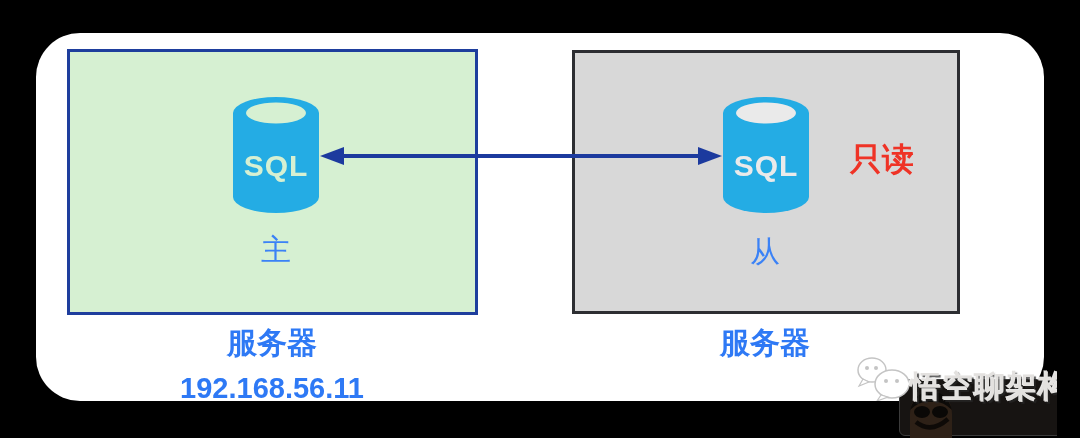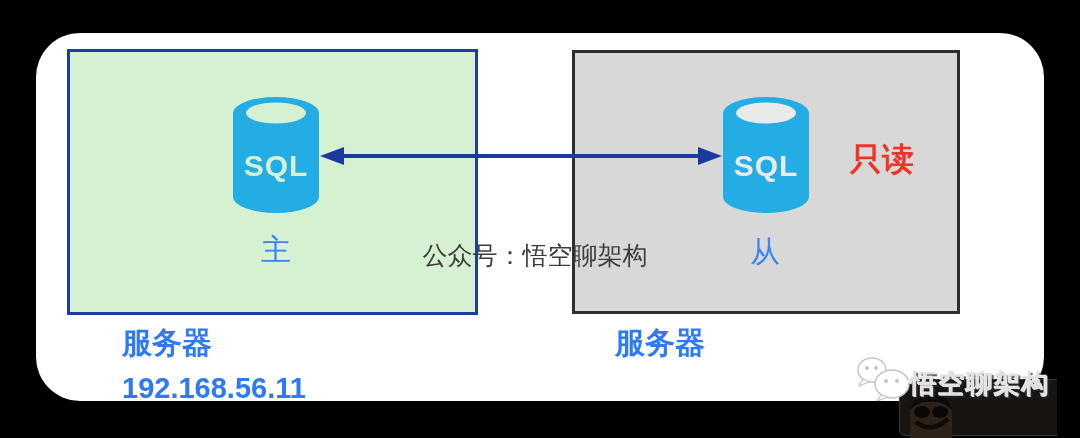--- a/index.html
+++ b/index.html
@@ -28,29 +28,29 @@
   .arrow-svg{position:absolute;left:318px;top:142px;width:406px;height:28px;}
   .arrow-line{stroke:var(--arrow_navy);stroke-width:4;}
   .arrow-head{fill:var(--arrow_navy);}
   .role-label{position:absolute;width:60px;text-align:center;font-size:30px;font-weight:500;color:var(--role_blue);}
   .role-master{left:246px;top:230px;}
   .role-slave{left:735px;top:232px;}
   .readonly-label{position:absolute;left:850px;top:138px;width:80px;font-size:32px;font-weight:700;color:var(--readonly_red);}
   .caption{position:absolute;width:420px;text-align:center;color:var(--caption_gray);font-size:25px;}
   .caption-1{left:325px;top:239px;}
   .caption-2{left:327px;top:272px;}
-  .server-block{position:absolute;width:300px;text-align:left;color:var(--server_blue);font-weight:700;}
+  .server-block{position:absolute;width:300px;text-align:center;color:var(--server_blue);font-weight:700;}
   .server-master{left:122px;top:327px;}
   .server-slave{left:615px;top:327px;}
   .server-name{font-size:30px;line-height:32px;}
   .server-ip{font-size:29px;line-height:34px;margin-top:12px;}
   .wm-rect{position:absolute;left:899px;top:379px;width:172px;height:57px;background:#171412;border:1px solid #3b3b3b;border-radius:6px;}
   .wm-avatar{position:absolute;left:902px;top:388px;width:58px;height:50px;}
   .wm-bubbles{position:absolute;left:856px;top:357px;width:56px;height:44px;}
-  .wm-text{position:absolute;left:910px;top:366px;width:160px;font-size:27px;font-weight:700;letter-spacing:1px;
+  .wm-text{position:absolute;left:910px;top:366px;width:160px;font-size:31px;font-weight:700;letter-spacing:1px;
     color:#e3e1df;text-shadow:-1px -1px 0 rgba(255,255,255,.9),2px 2px 1px rgba(40,40,40,.75);}
 </style>
 </head>
 <body>
 
 <div class="stage">
   <div class="card"></div>
 
   <div class="box box-master"></div>
 
@@ -72,21 +72,20 @@
     <line class="arrow-line" x1="18" y1="14" x2="388" y2="14"></line>
     <polygon class="arrow-head" points="2,14 26,5 26,23"></polygon>
     <polygon class="arrow-head" points="404,14 380,5 380,23"></polygon>
   </svg>
 
   <div class="role-label role-master">主</div>
   <div class="role-label role-slave">从</div>
 
   <div class="readonly-label">只读</div>
 
-  <div class="caption caption-1">公众号：悟空聊架构</div>
 
   <div class="server-block server-master">
     <div class="server-name">服务器</div>
     <div class="server-ip">192.168.56.11</div>
   </div>
   <div class="server-block server-slave">
     <div class="server-name">服务器</div>
   </div>
 
   <div class="wm-rect"></div>

